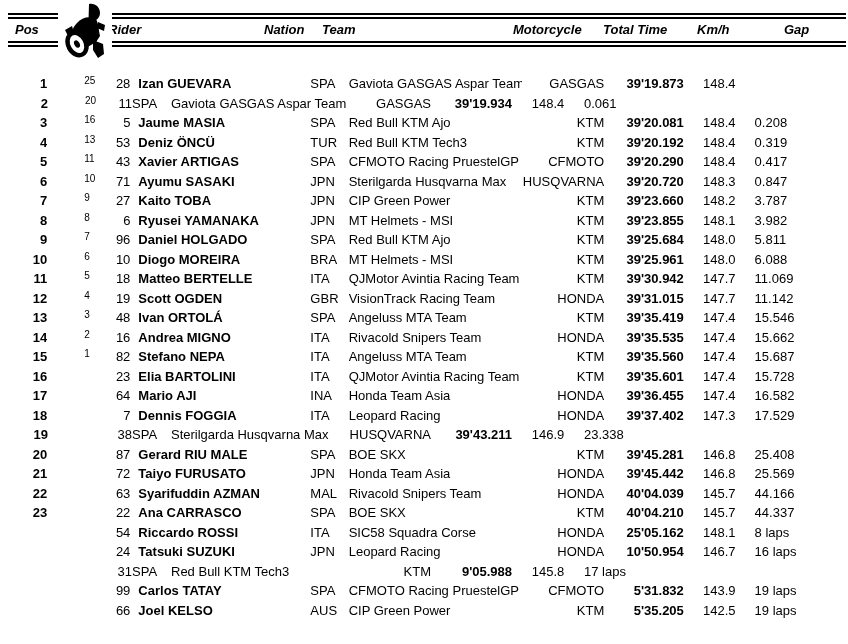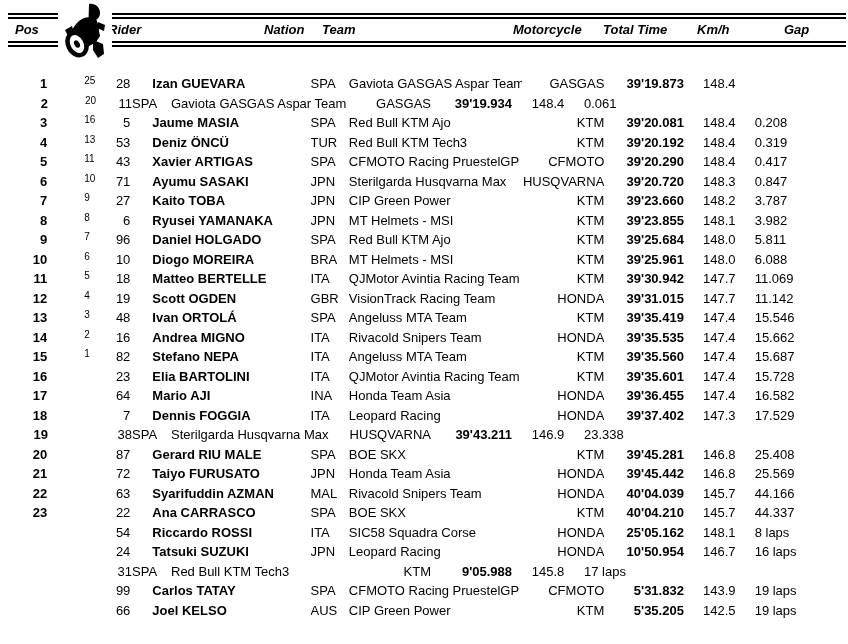--- a/index.html
+++ b/index.html
@@ -36,21 +36,21 @@
     background:#ffffff;display:flex;align-items:center;justify-content:center;
   }
 
   
   .rows{margin-top:12px;}
   .row{display:flex;height:19.5px;line-height:19.5px;white-space:nowrap;}
   .row > span{display:block;box-sizing:border-box;overflow:hidden;}
   .c-pos{width:48px;text-align:right;font-weight:bold;}
   .c-pts{width:22px;padding-left:5px;font-size:10px;position:relative;top:-3px;margin-left:32px;}
   .c-num{width:30px;text-align:right;}
-  .c-rider{width:183px;padding-left:22px;font-weight:bold;}
+  .c-rider{width:183px;padding-left:8px;font-weight:bold;}
   .c-nation{width:39px;}
   .c-team{width:176px;}
   .c-bike{width:84px;text-align:right;}
   .c-time{width:81px;text-align:right;font-weight:bold;}
   .c-kmh{width:72px;text-align:center;}
   .c-gap{width:95px;}
 
   .nc-heading{
     height:19.5px;line-height:19.5px;margin:3px 0 2px 15px;
     font-weight:bold;font-style:italic;

